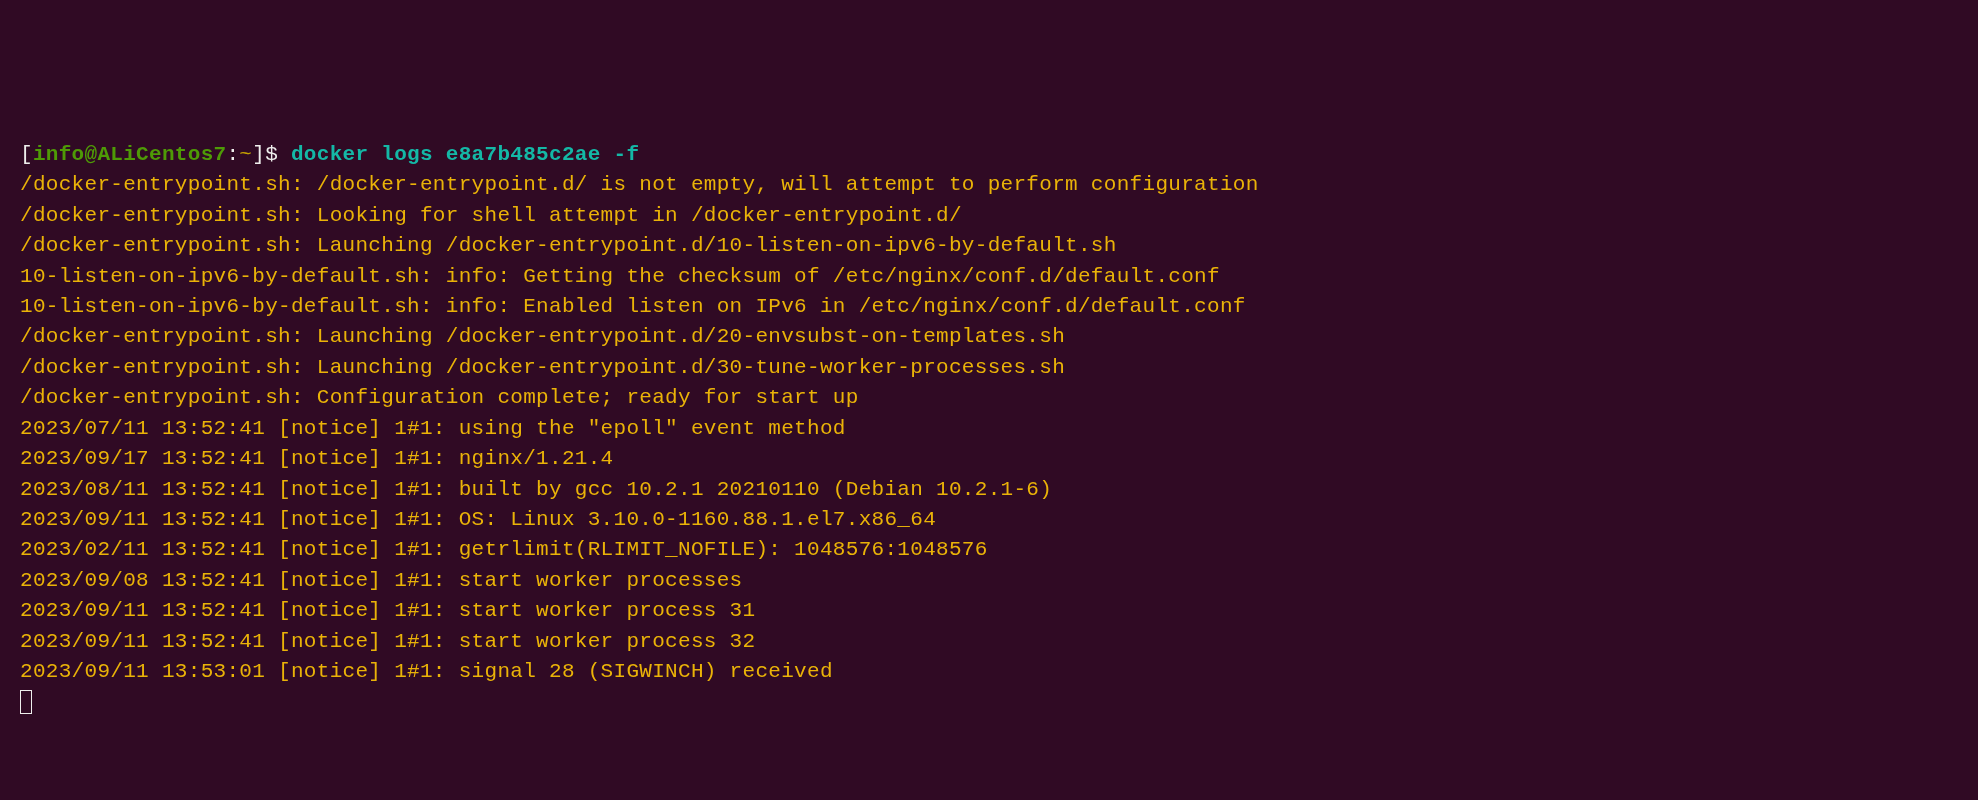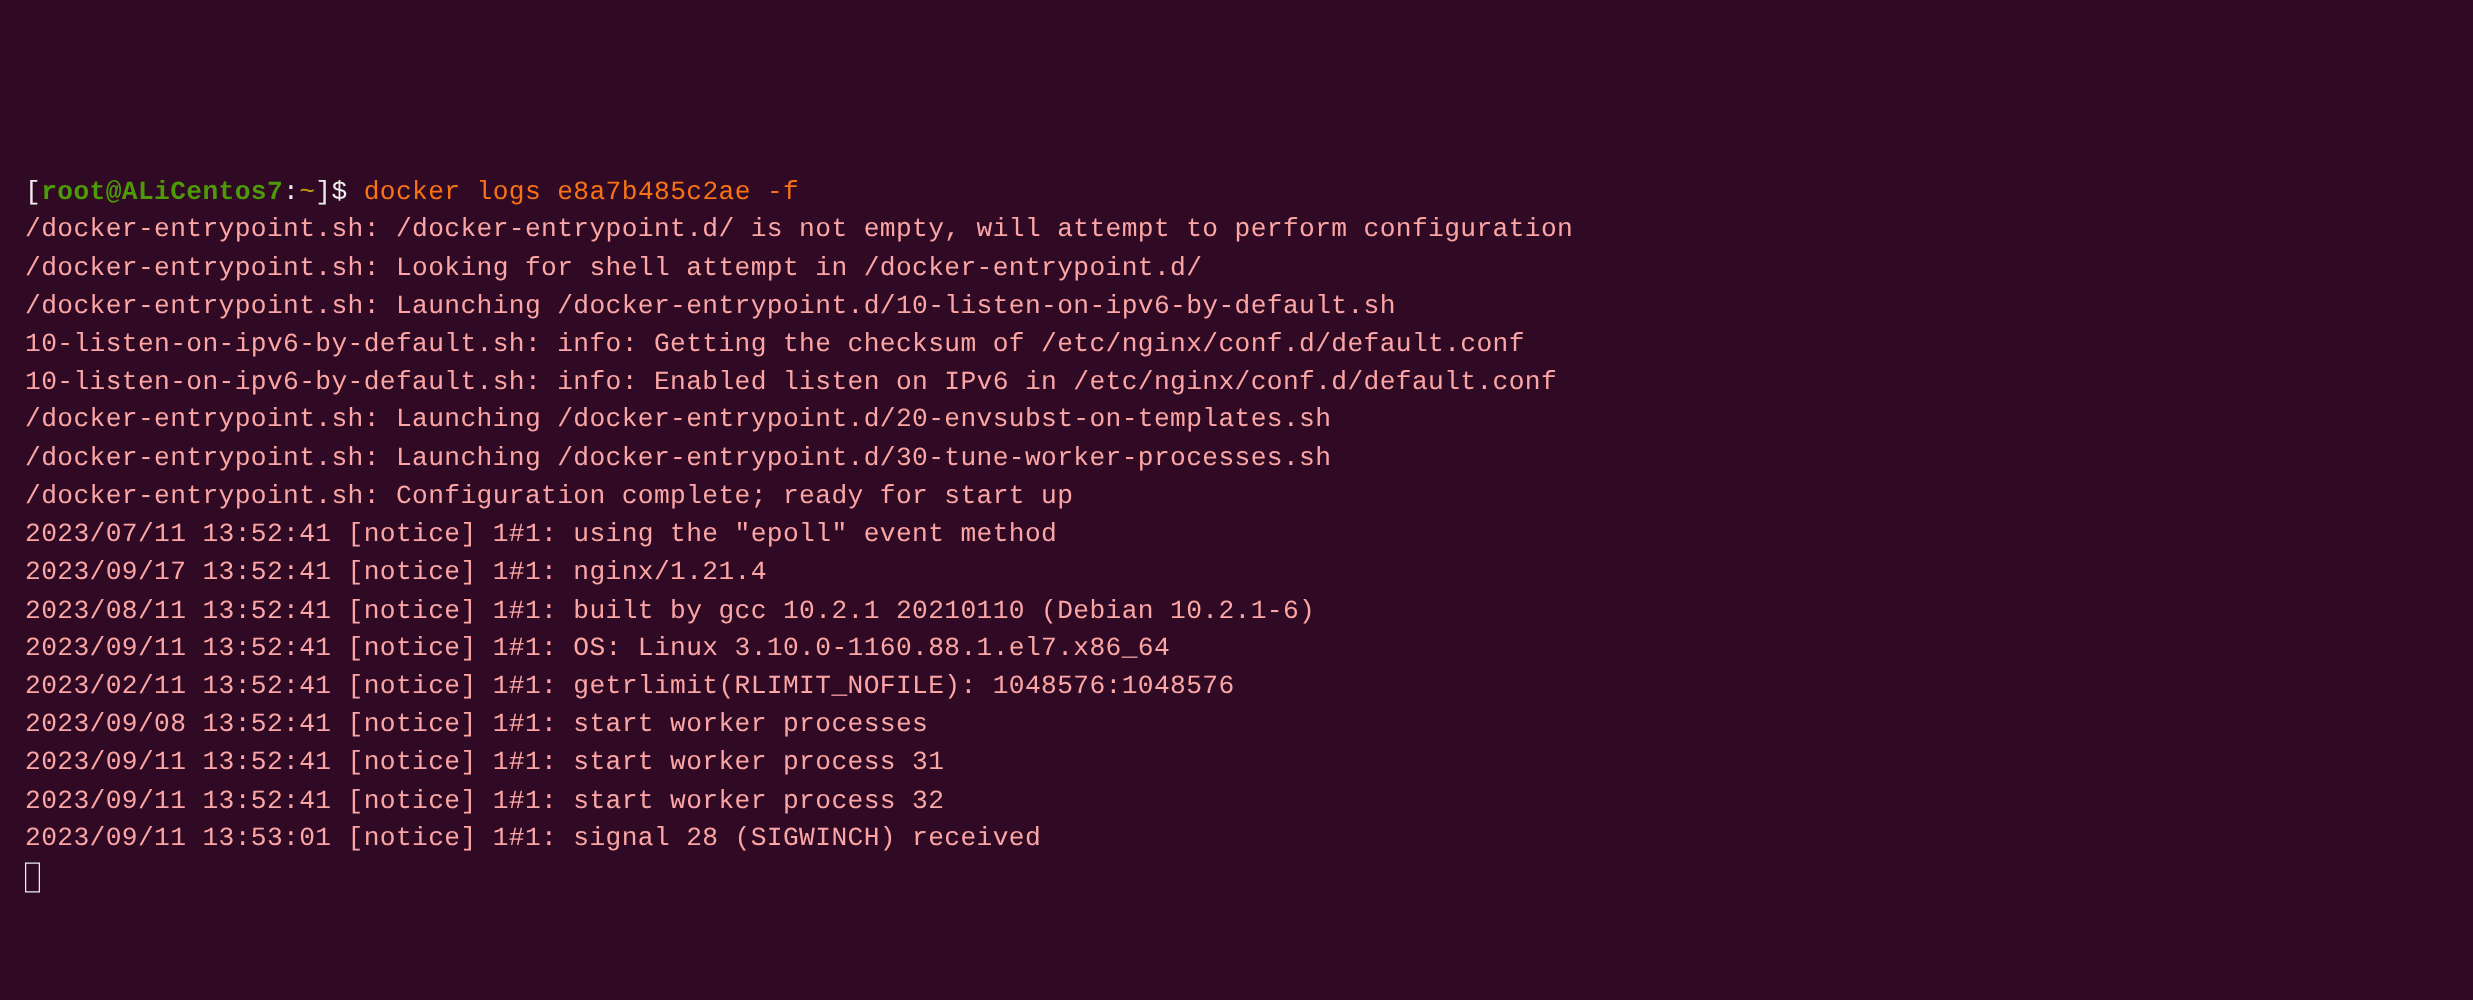--- a/index.html
+++ b/index.html
@@ -30,39 +30,40 @@
     .prompt-colon {
       color: #eeeeec;
     }
     .prompt-tilde {
       color: #c4a000;
     }
     .prompt-suffix {
       color: #eeeeec;
     }
     .cmd {
-      color: #f97316;
+      color: #14b8a6;
+      font-weight: bold;
     }
     .log-line {
-      color: #fca5a5;
+      color: #eab308;
     }
     .cursor {
       display: inline-block;
       border: 1px solid #eeeeec;
       width: 12px;
       height: 24px;
       vertical-align: text-bottom;
     }
   </style>
 </head>
 <body>
 
 
 
-<div><span class="prompt-bracket">[</span><span class="prompt-user">root@ALiCentos7</span><span class="prompt-colon">:</span><span class="prompt-tilde">~</span><span class="prompt-suffix">]$ </span><span class="cmd">docker logs e8a7b485c2ae -f</span>
+<div><span class="prompt-bracket">[</span><span class="prompt-user">info@ALiCentos7</span><span class="prompt-colon">:</span><span class="prompt-tilde">~</span><span class="prompt-suffix">]$ </span><span class="cmd">docker logs e8a7b485c2ae -f</span>
 <span class="log-line">/docker-entrypoint.sh: /docker-entrypoint.d/ is not empty, will attempt to perform configuration</span>
 <span class="log-line">/docker-entrypoint.sh: Looking for shell attempt in /docker-entrypoint.d/</span>
 <span class="log-line">/docker-entrypoint.sh: Launching /docker-entrypoint.d/10-listen-on-ipv6-by-default.sh</span>
 <span class="log-line">10-listen-on-ipv6-by-default.sh: info: Getting the checksum of /etc/nginx/conf.d/default.conf</span>
 <span class="log-line">10-listen-on-ipv6-by-default.sh: info: Enabled listen on IPv6 in /etc/nginx/conf.d/default.conf</span>
 <span class="log-line">/docker-entrypoint.sh: Launching /docker-entrypoint.d/20-envsubst-on-templates.sh</span>
 <span class="log-line">/docker-entrypoint.sh: Launching /docker-entrypoint.d/30-tune-worker-processes.sh</span>
 <span class="log-line">/docker-entrypoint.sh: Configuration complete; ready for start up</span>
 <span class="log-line">2023/07/11 13:52:41 [notice] 1#1: using the "epoll" event method</span>
 <span class="log-line">2023/09/17 13:52:41 [notice] 1#1: nginx/1.21.4</span>

